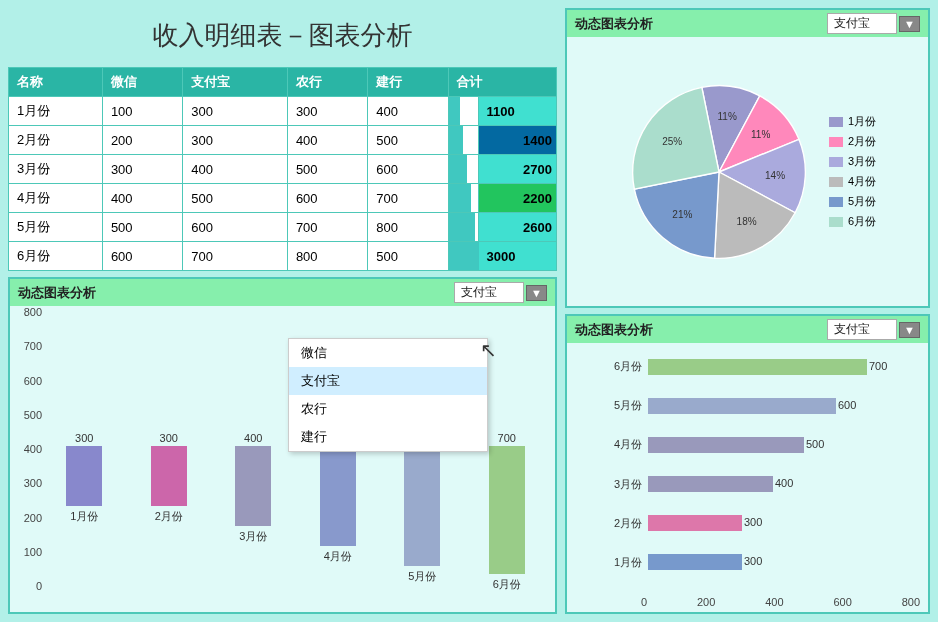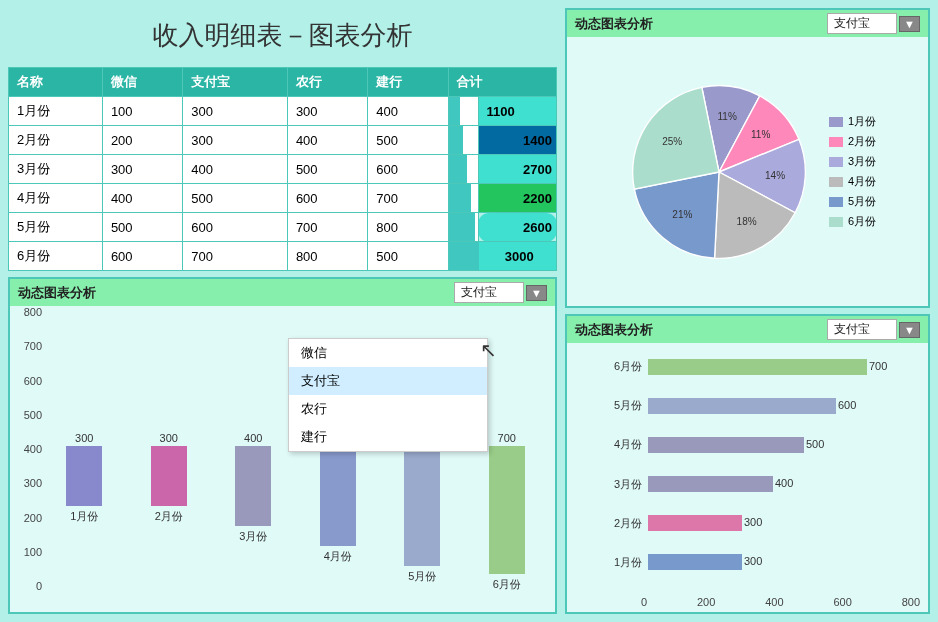--- a/index.html
+++ b/index.html
@@ -344,32 +344,32 @@
   </tr>
           <tr>
     <td>5月份</td>
     <td>500</td>
     <td>600</td>
     <td>700</td>
     <td>800</td>
     <td style="width:30px;padding:0;position:relative;border:1px solid #4dc8b8;">
       <div style="position:absolute;left:0;top:0;bottom:0;width:26px;background:#40c8c0;"></div>
     </td>
-    <td style="background:#40e0d0;font-weight:bold;text-align:right;padding-right:4px;border-radius:11px;">2600</td>
+    <td style="background:#40e0d0;font-weight:bold;text-align:right;padding-right:4px;">2600</td>
   </tr>
           <tr>
     <td>6月份</td>
     <td>600</td>
     <td>700</td>
     <td>800</td>
     <td>500</td>
     <td style="width:30px;padding:0;position:relative;border:1px solid #4dc8b8;">
       <div style="position:absolute;left:0;top:0;bottom:0;width:30px;background:#40c8c0;"></div>
     </td>
-    <td style="background:#40e0d0;font-weight:bold;text-align:center;padding-right:4px;">3000</td>
+    <td style="background:#40e0d0;font-weight:bold;text-align:left;padding-right:4px;">3000</td>
   </tr>
         </tbody>
     </table>
 
     <div class="bottom-left">
       <div class="panel-header">
         <span class="panel-header-title">动态图表分析</span>
         <div class="dropdown-select">
           <div class="dropdown-box">
             <span>支付宝</span>

